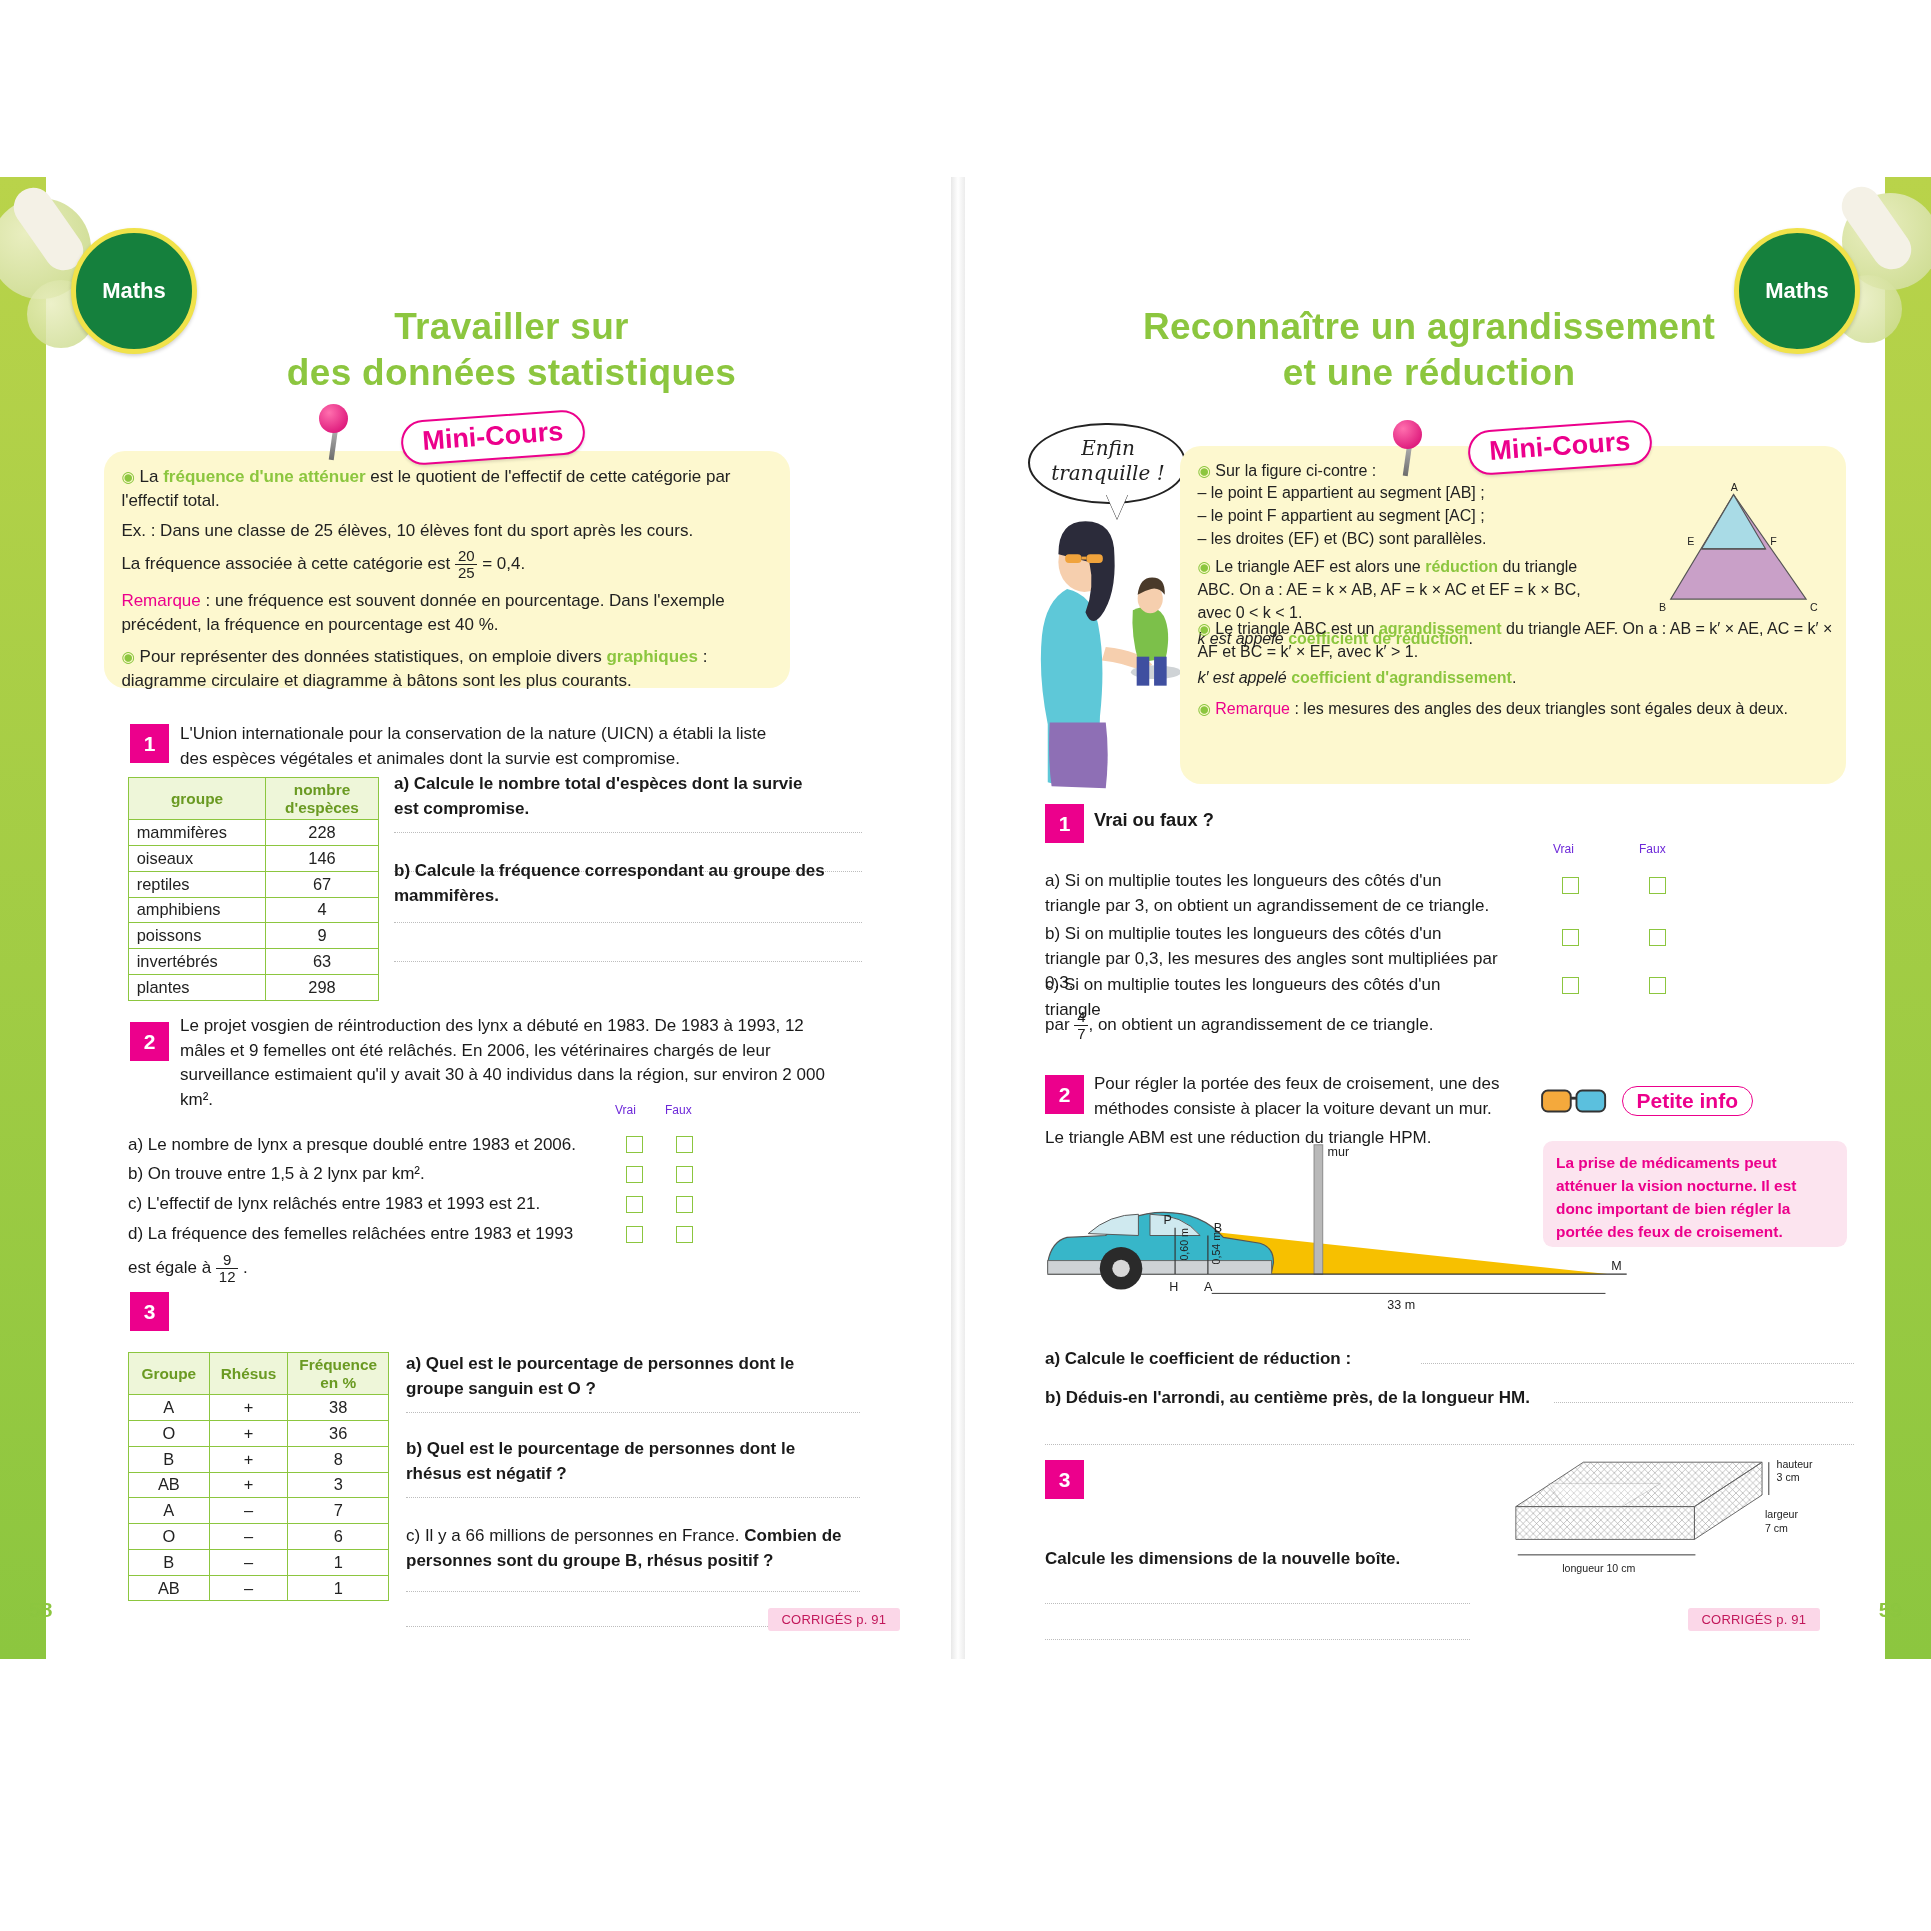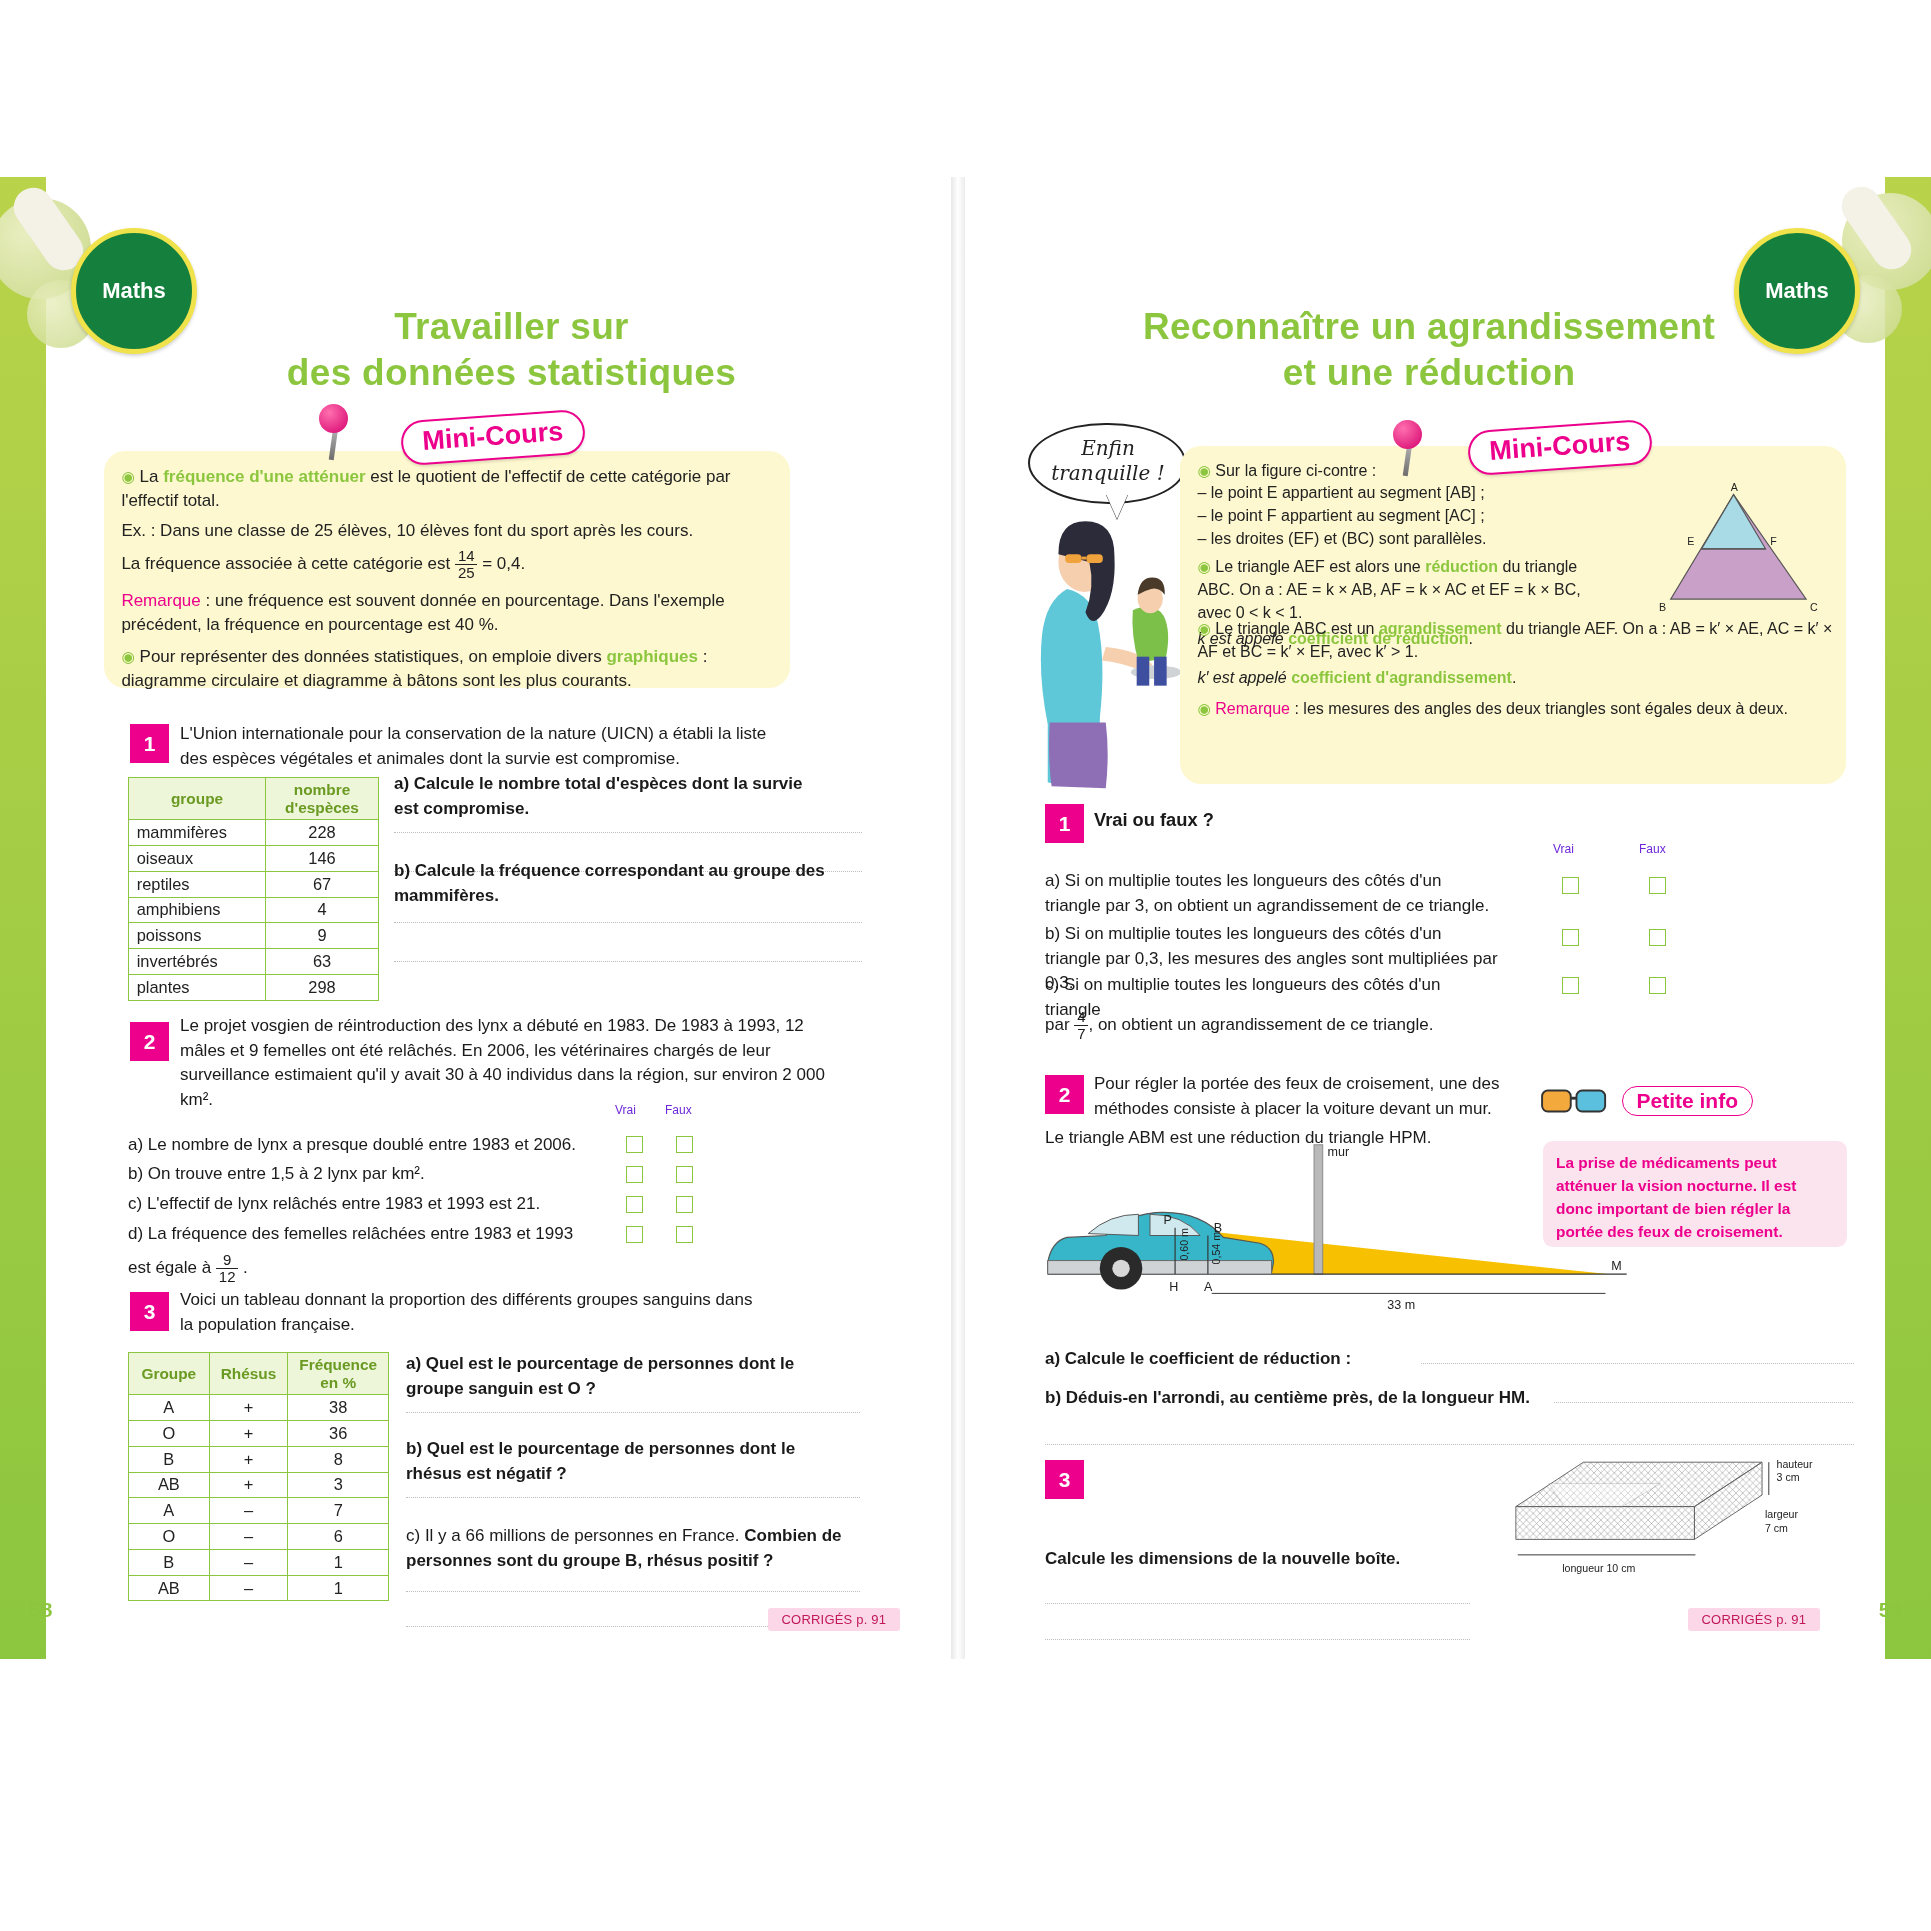--- a/index.html
+++ b/index.html
@@ -155,21 +155,21 @@
 des données statistiques</h1>
 
   <div class="minicours-box mc-left">
     <div class="mc-body">
       <div style="margin-bottom:5.8px;">
         <span class="bullet">◉</span>
         <span>La </span><span class="hl-green">fréquence d'une atténuer</span><span> est le quotient de l'effectif de cette catégorie par l'effectif total.</span>
       </div>
       <div style="margin-bottom:5.8px;">Ex. : Dans une classe de 25 élèves, 10 élèves font du sport après les cours.</div>
       <div style="margin-bottom:7.7px;">
-        <span>La fréquence associée à cette catégorie est </span><span class="frac"><span class="num">14</span><span class="den">25</span></span><span> = 0,4.</span>
+        <span>La fréquence associée à cette catégorie est </span><span class="frac"><span class="num">20</span><span class="den">25</span></span><span> = 0,4.</span>
       </div>
       <div style="margin-bottom:7.7px;">
         <span class="hl-pink">Remarque</span><span> : une fréquence est souvent donnée en pourcentage. Dans l'exemple précédent, la fréquence en pourcentage est 40 %.</span>
       </div>
       <div>
         <span class="bullet">◉</span>
         <span>Pour représenter des données statistiques, on emploie divers </span><span class="hl-green">graphiques</span><span> : diagramme circulaire et diagramme à bâtons sont les plus courants.</span>
       </div>
     </div>
   </div>
@@ -256,21 +256,20 @@
   <div class="checkbox" style="left:676px;top:1226px;"></div>
 
   <div class="extext" style="left:128px;top:1252px;">
     <span>est égale à</span>
     <span class="frac"><span class="num">9</span><span class="den">12</span></span><span> .</span>
   </div>
 
   <div class="exnum" style="left:130px;top:1292px;">
     <span>3</span>
   </div>
-  <div class="extext" style="left:180px;top:1288px;width:579px;">Voici un tableau donnant la proportion des différents groupes sanguins dans la population française.</div>
 
   <table class="data" style="left:128px;top:1352px;width:261px;">
     <thead>
         <tr>
       <th style="width:85px;">Groupe</th>
       <th style="width:77px;">Rhésus</th>
       <th style="width:98px;white-space:pre-line;">Fréquence
 en %</th>
     </tr>
       </thead>

